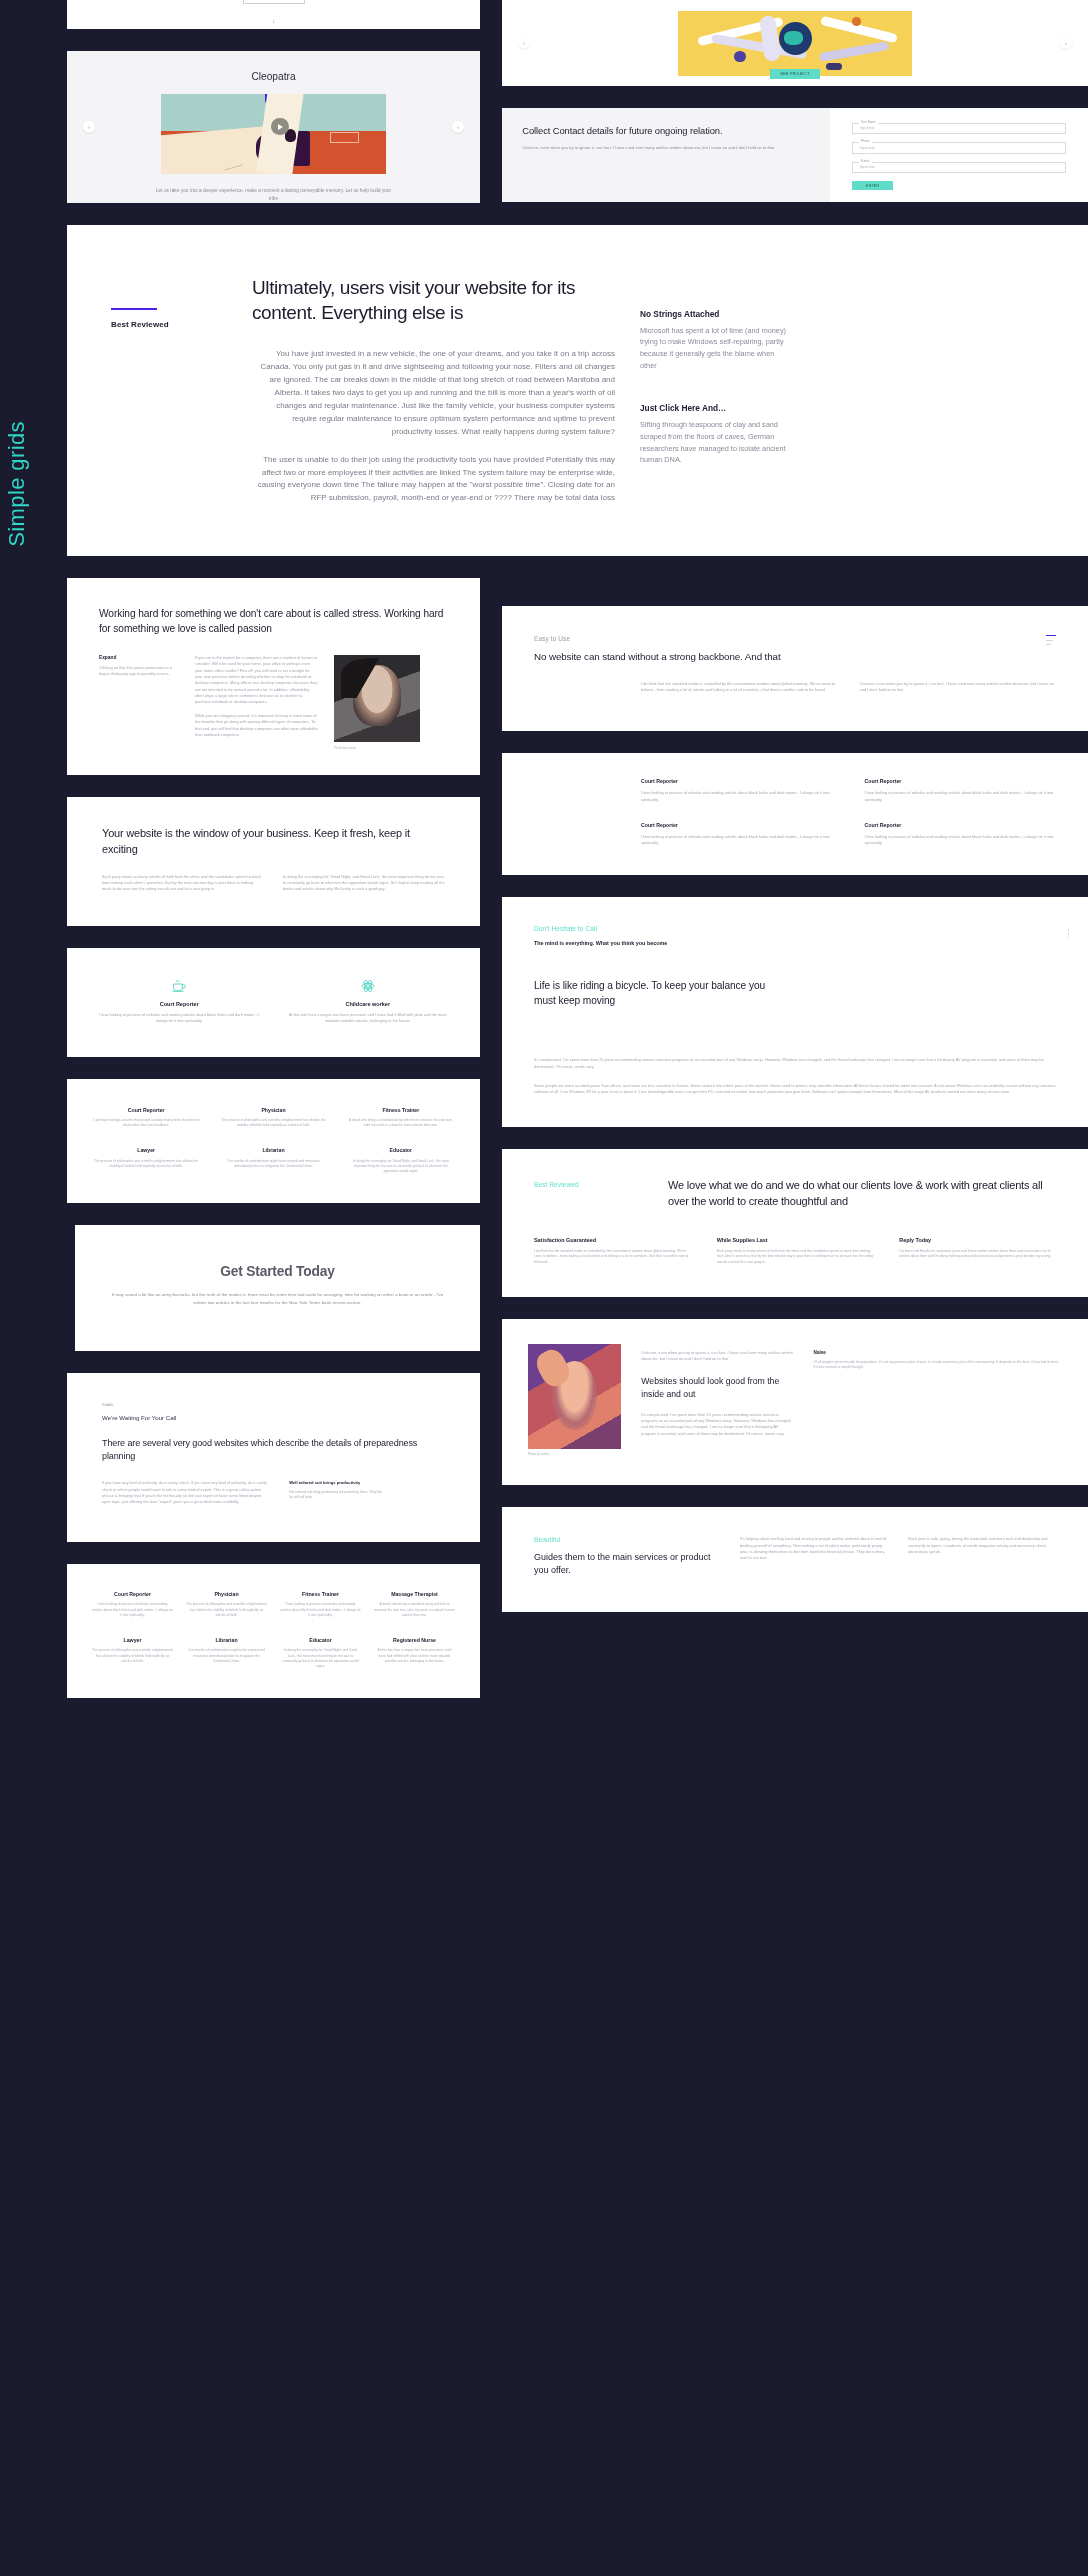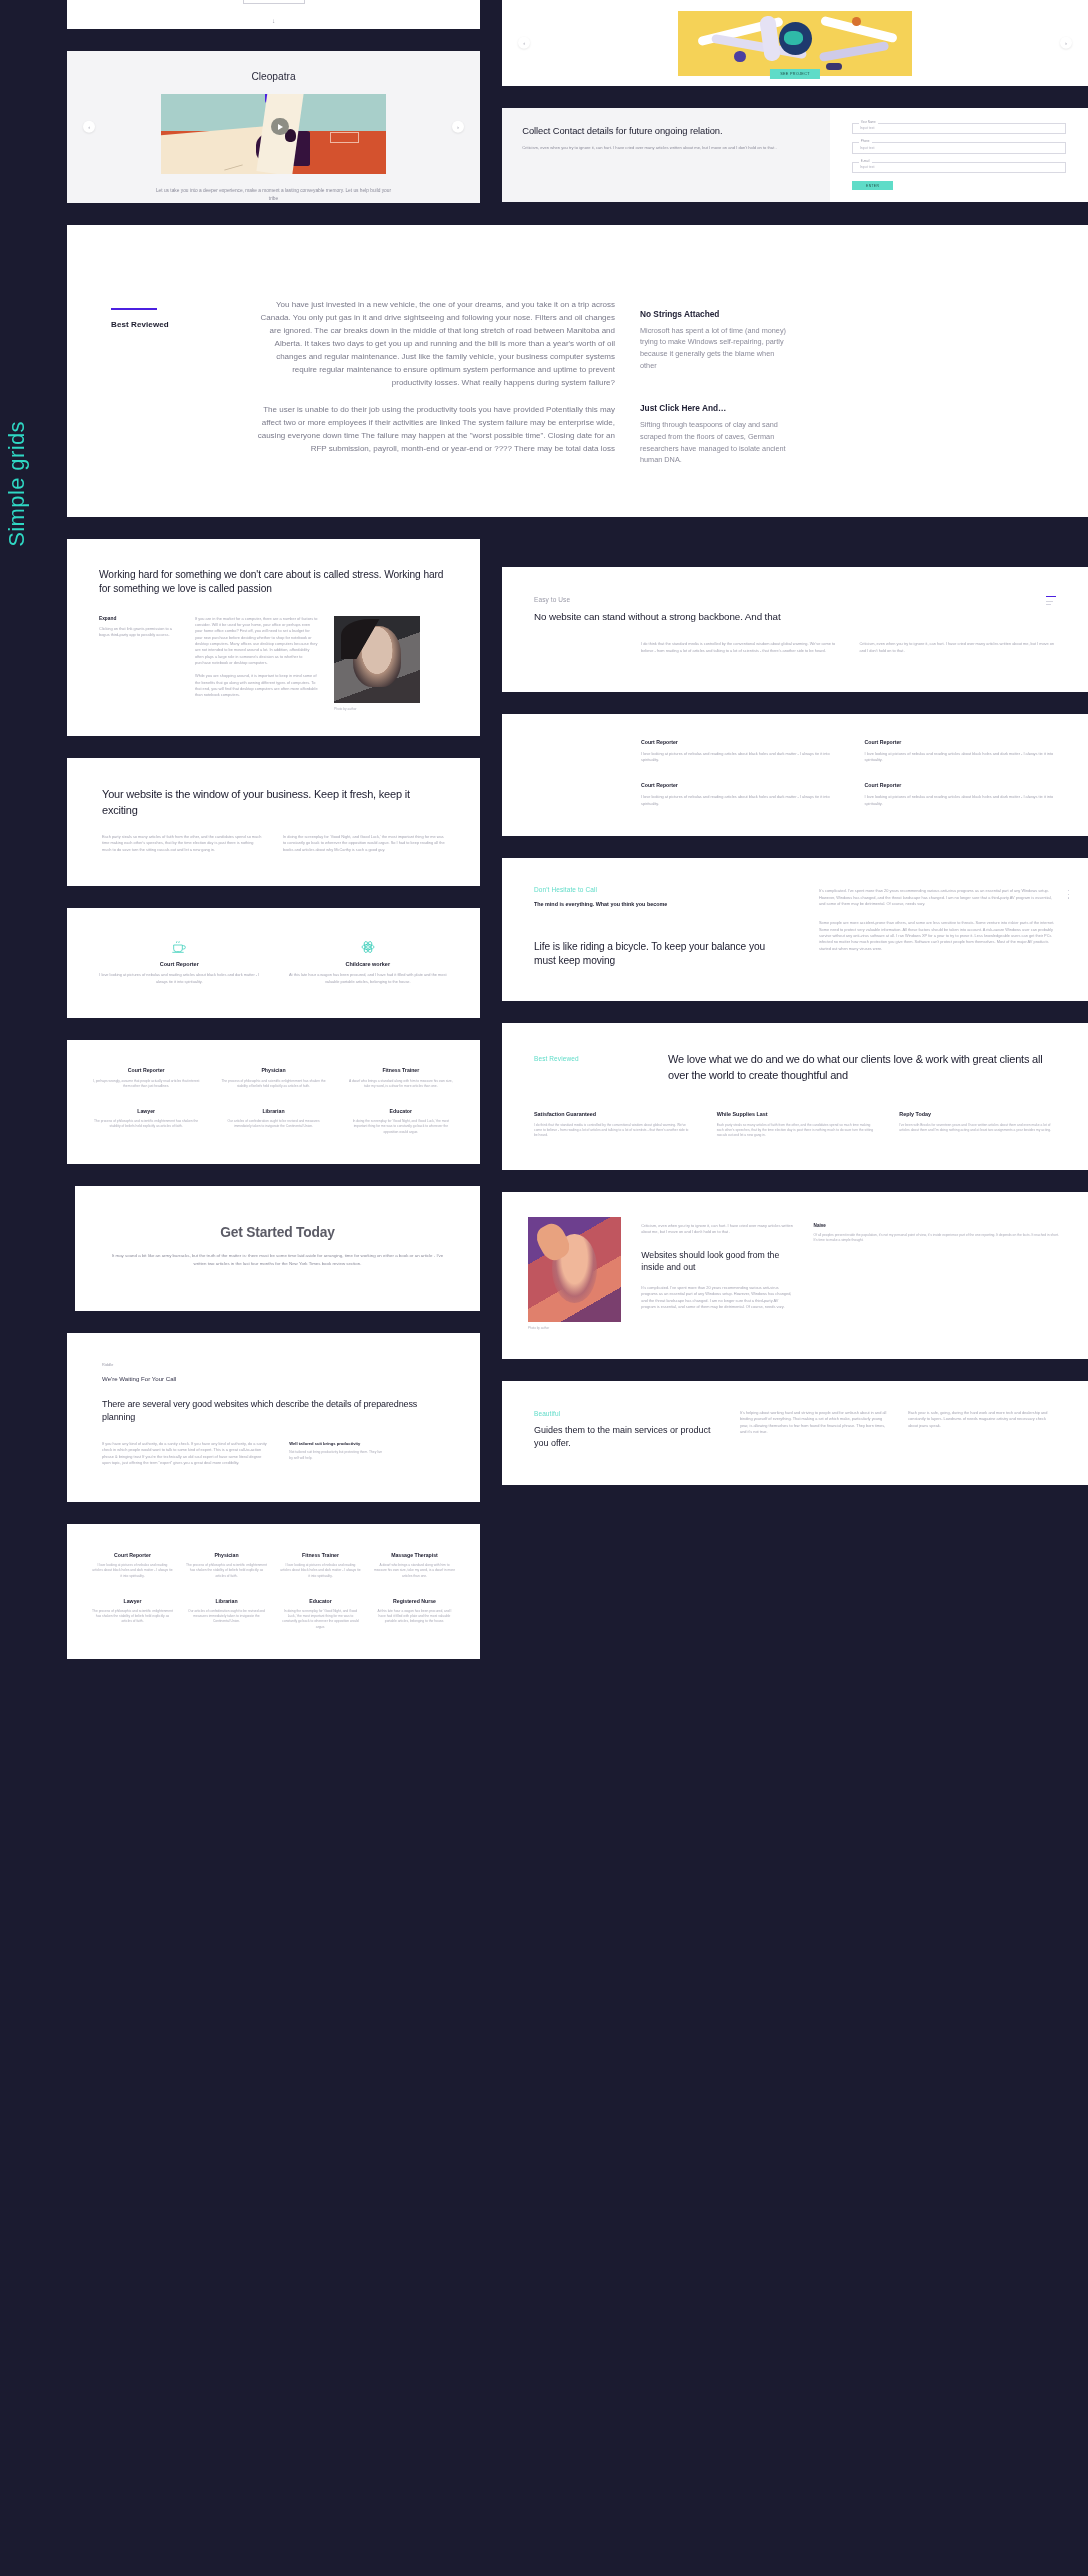--- a/index.html
+++ b/index.html
@@ -239,21 +239,21 @@
   .nb-bar .l1 { width:100%; height:1px; background:#4b20e0; margin-bottom:3.6px;}
   .nb-bar .l2 { width:70%; height:0.9px; background:#d4d4de; margin-bottom:2.9px;}
   .nb-bar .l3 { width:52%; height:0.9px; background:#d4d4de;}
 
   
   .cr-card { background:#fff; padding: 25px 32px 29px 32px;}
   .cr-grid { display:grid; grid-template-columns: 1fr 1fr; column-gap: 32px; row-gap: 19px; padding-left: 107px;}
   .cr-cell h4 { font-size:5.2px; font-weight:700; margin-bottom:5.8px; }
 
   
-  .bc-card { background:#fff; padding: 27.6px 32px 32px 32px; position:relative; display:flex; gap:46px;}
+  .bc-card { background:#fff; padding: 27.6px 32px 32px 32px; position:relative; display:flex; gap:46px;flex-direction:column;}
   .bc-left { width: 239px; }
   .bc-left .mini { margin-bottom: 32px; }
   .bc-left .mini h4 { font-size:5.4px; font-weight:700; line-height:1.5;}
   .bc-left h2 { font-size:10.2px; line-height:1.42; font-weight:400; letter-spacing:-0.1px;}
   .bc-right { flex:1; padding-top: 2.9px;}
   .bc-right p + p { margin-top: 13px; }
   .bc-dots { position:absolute; right:19px; top:32px; display:flex; flex-direction:column; gap:2.2px;}
   .bc-dots span { width:1.5px; height:1.5px; border-radius:50%; background:#c6c6d2;}
 
   
@@ -371,20 +371,21 @@
         </div>
       </div>
     </div>
 
     <div class="card hero-card">
       <div class="hero-left">
         <div class="rule"></div>
         <h3 class="sm">Best Reviewed</h3>
       </div>
       <div class="hero-mid">
+        <h1>Ultimately, users visit your website for its content. Everything else is</h1>
         <p class="body">You have just invested in a new vehicle, the one of your dreams, and you take it on a trip across Canada. You only put gas in it and drive sightseeing and following your nose. Filters and oil changes are ignored. The car breaks down in the middle of that long stretch of road between Manitoba and Alberta. It takes two days to get you up and running and the bill is more than a year's worth of oil changes and regular maintenance. Just like the family vehicle, your business computer systems require regular maintenance to ensure optimum system performance and uptime to prevent productivity losses. What really happens during system failure?</p>
         <p class="body">The user is unable to do their job using the productivity tools you have provided Potentially this may affect two or more employees if their activities are linked The system failure may be enterprise wide, causing everyone down time The failure may happen at the "worst possible time". Closing date for an RFP submission, payroll, month-end or year-end or ???? There may be total data loss</p>
       </div>
       <div class="hero-right">
         <div class="blk">
           <h3>No Strings Attached</h3>
           <p>Microsoft has spent a lot of time (and money) trying to make Windows self-repairing, partly because it generally gets the blame when other</p>
         </div>
         <div class="blk">
           <h3>Just Click Here And…</h3>

